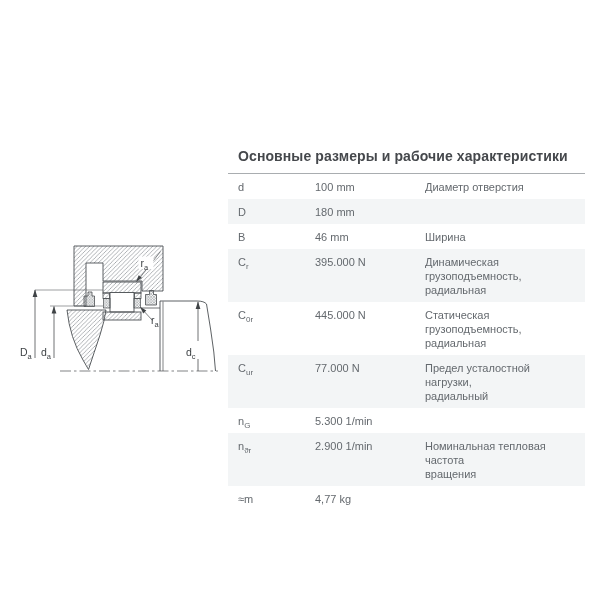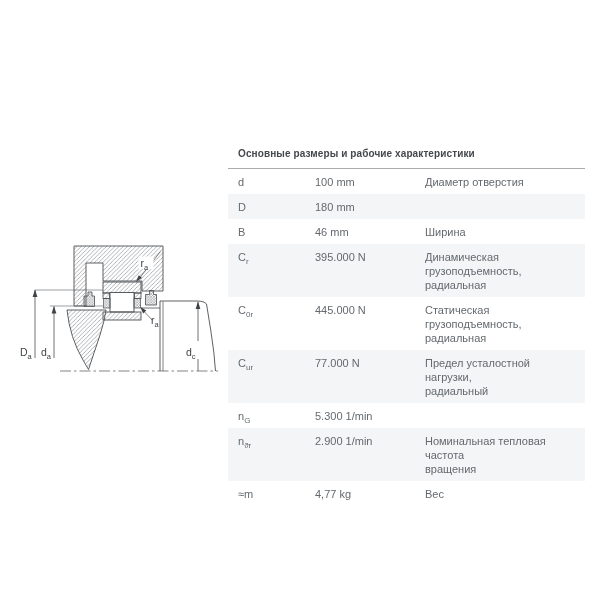--- a/index.html
+++ b/index.html
@@ -12,21 +12,21 @@
 
   
   .drawing{position:absolute;left:8px;top:235px;}
 
   
   .spec-table{
     position:absolute;left:228px;top:146px;width:357px;
     color:#64696e;font-size:11px;
   }
   .spec-title{
-    font-weight:bold;color:#45484c;font-size:10px;
+    font-weight:bold;color:#45484c;font-size:14px;
     padding:2px 0 9px 10px;letter-spacing:0.1px;
   }
   .spec-rows{border-top:1px solid #a9adb0;}
   .row{
     display:grid;grid-template-columns:77px 110px 1fr;
     padding:5.5px 10px;line-height:14px;align-items:start;
   }
   .row:nth-child(even){background:#f3f5f6;}
   .col-sym sub{font-size:8px;line-height:0;}
   .col-desc{white-space:pre-line;padding-right:4px;}
@@ -150,18 +150,17 @@
       <div class="row">
         <div class="col-sym"><span>n</span><sub>ϑr</sub></div>
         <div class="col-val">2.900 1/min</div>
         <div class="col-desc">Номинальная тепловая частота
 вращения</div>
       </div>
 
       <div class="row">
         <div class="col-sym"><span>≈m</span><sub></sub></div>
         <div class="col-val">4,77 kg</div>
-        <div class="col-desc">Вес</div>
       </div>
 
     </div>
   </div>
 </div>
 
 </body></html>

